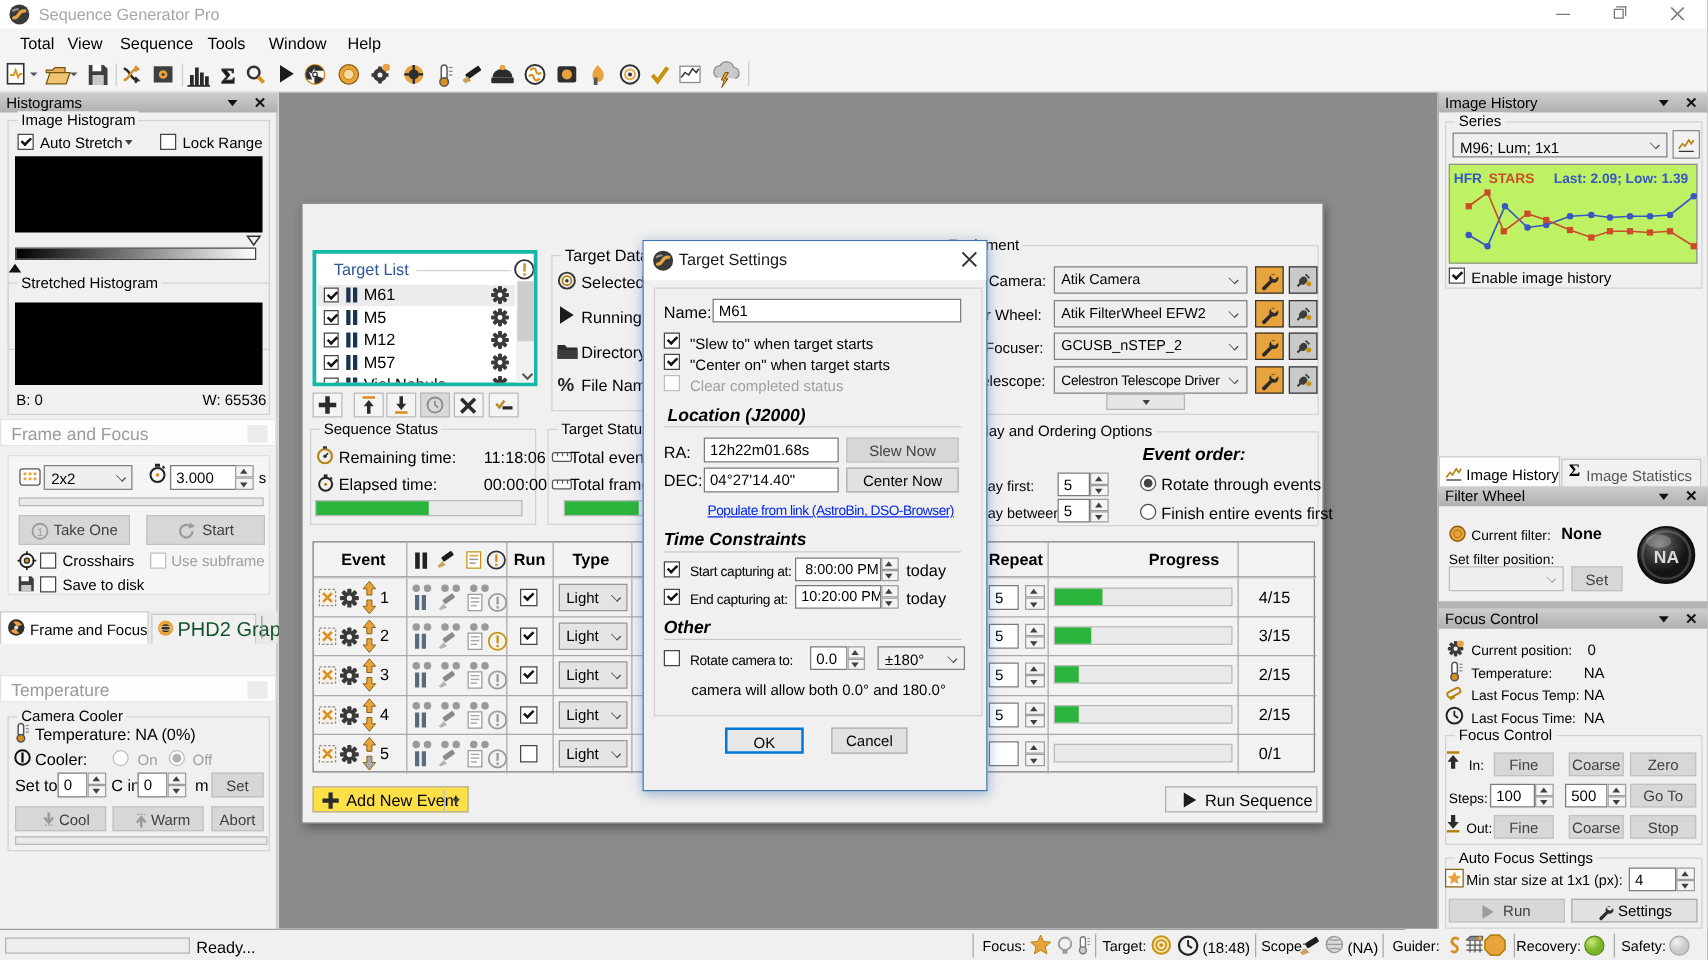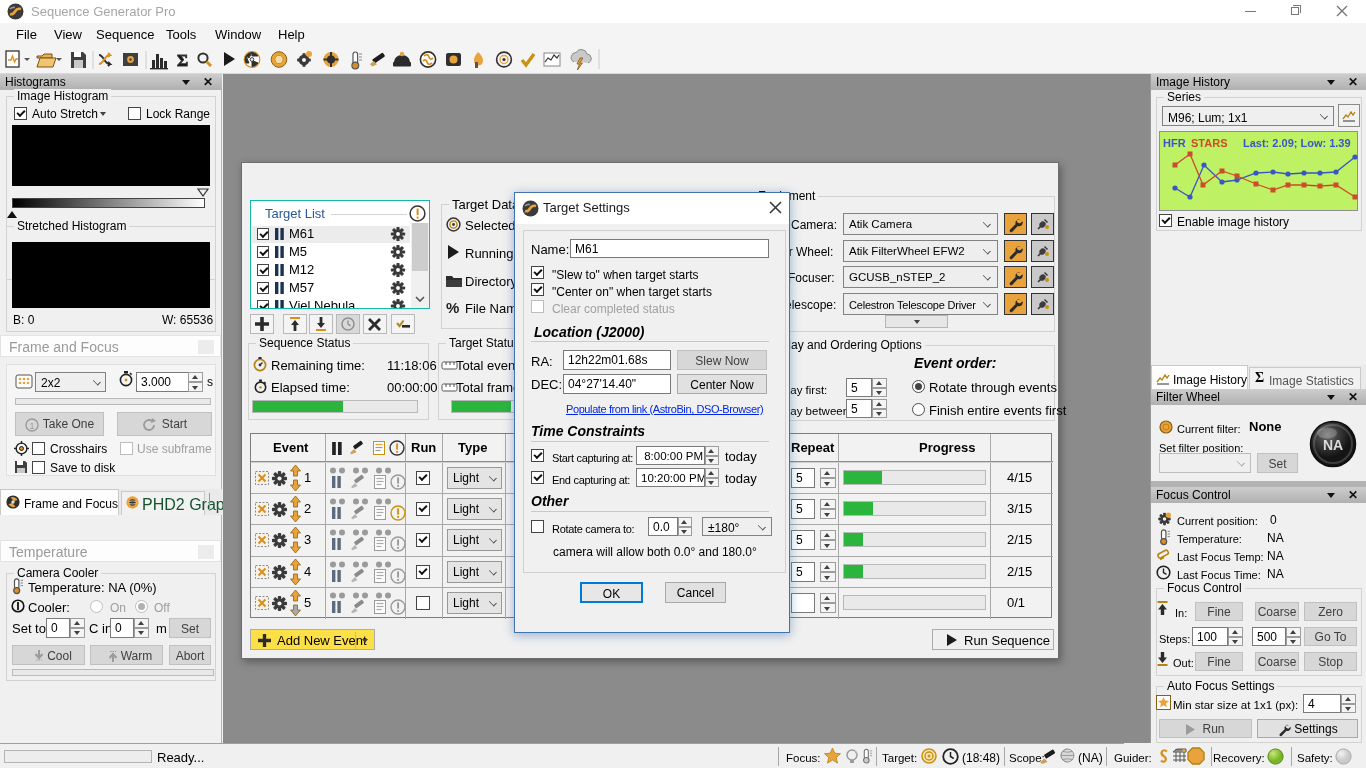--- a/index.html
+++ b/index.html
@@ -48,21 +48,21 @@
   </svg>
   <div class="tx" style="left:31px;top:5px;font-size:13px;color:#a6a6a6">Sequence Generator Pro</div>
   <div class="ab" style="left:1245px;top:11px;width:11px;height:1px;background:#777"></div>
   <div class="ab" style="left:1291px;top:7px;width:8px;height:8px;border:1px solid #777"></div>
     <div class="ab" style="left:1293px;top:5px;width:8px;height:8px;border:1px solid #777;border-left:none;border-bottom:none"></div>
   <svg width="12" height="12" style="left:1336px;top:5px" viewBox="0 0 12 12">
       <path d="M1 1 L11 11 M11 1 L1 11" stroke="#777" stroke-width="1.4"></path>
     </svg>
 </div>
 <div class="ab" style="left:0;top:23px;width:1366px;height:23px;background:#f4f4f4">
-  <div class="tx" style="left:16px;top:5px;font-size:13px">File</div>
+  <div class="tx" style="left:16px;top:5px;font-size:13px">Total</div>
   <div class="tx" style="left:54px;top:5px;font-size:13px">View</div>
   <div class="tx" style="left:96px;top:5px;font-size:13px">Sequence</div>
   <div class="tx" style="left:166px;top:5px;font-size:13px">Tools</div>
   <div class="tx" style="left:215px;top:5px;font-size:13px">Window</div>
   <div class="tx" style="left:278px;top:5px;font-size:13px">Help</div>
 </div>
 <div class="ab" style="left:0;top:46px;width:1366px;height:28px;background:#f4f4f4;border-bottom:1px solid #d9d9d9">
   <svg width="560" height="24" style="left:4px;top:2px" viewBox="0 0 560 24">
     <g fill="none" stroke="#333">
       <rect x="2" y="3" width="13" height="16" fill="#fff" stroke-width="1.3"></rect>
@@ -328,21 +328,21 @@
   <div class="btn dis" style="left:90px;top:571px;width:73px;height:20px;padding-top:3px"><svg width="10" height="12" style="left:17px;top:4px" viewBox="0 0 10 12">
         <path d="M5 12 V5 M1.5 8 L5 4 l3.5 4" stroke="#9b9b9b" stroke-width="2" fill="none"></path>
         <path d="M2 1.5 h6" stroke="#9b9b9b" stroke-dasharray="1.5,1"></path>
       </svg><span style="margin-left:20px">Warm</span></div>
   <div class="btn dis" style="left:169px;top:571px;width:42px;height:20px;padding-top:3px">Abort</div>
   <div class="pb" style="left:12px;top:595px;width:202px;height:7px"></div>
 </div>
 <div class="ab" style="left:223px;top:74px;width:927px;height:669px;background:#8b8b8b"></div>
 <div class="ab" id="dlg1" style="left:241px;top:162px;width:818px;height:497px;background:#f0f0f0;border:1px solid #6e6e6e;box-shadow:2px 3px 8px rgba(0,0,0,.35)">
 
-  <div class="ab" style="left:8px;top:37px;width:180px;height:109px;background:#fff;border:1px solid #14b8a6;overflow:hidden">
+  <div class="ab" style="left:8px;top:37px;width:180px;height:109px;background:#fff;border:3px solid #14b8a6;overflow:hidden">
     <div class="tx" style="left:14px;top:6px;color:#2b579a;font-size:13px">Target List</div>
     <div class="gl" style="left:80px;top:13px;width:76px"></div>
     <svg width="17" height="17" style="left:158px;top:4px" viewBox="0 0 17 17">
         <circle cx="8.5" cy="8.5" r="7.4" fill="none" stroke="#333" stroke-width="1.5"></circle>
         <rect x="7.6" y="3.6" width="2" height="6.6" fill="#d98e1f"></rect>
         <rect x="7.6" y="11.6" width="2" height="2" fill="#d98e1f"></rect>
       </svg>
 
     <div class="ab" style="left:1px;top:25px;width:158px;height:17px;background:#ececec"></div>
 

